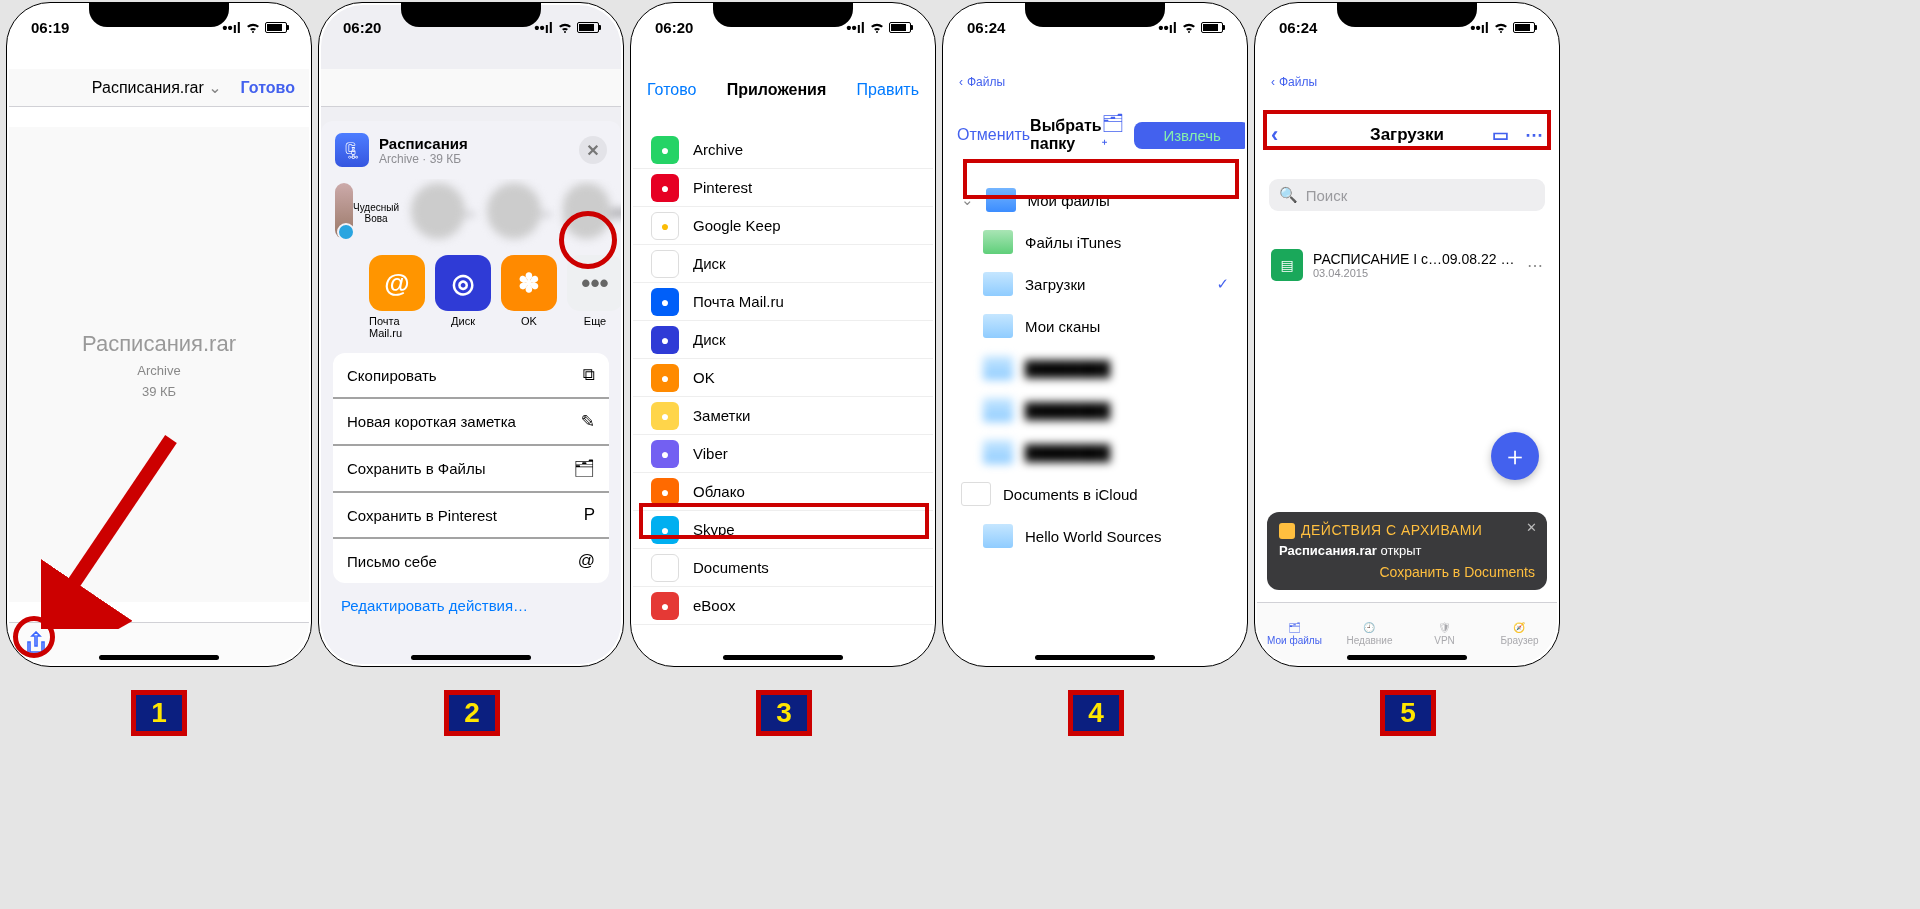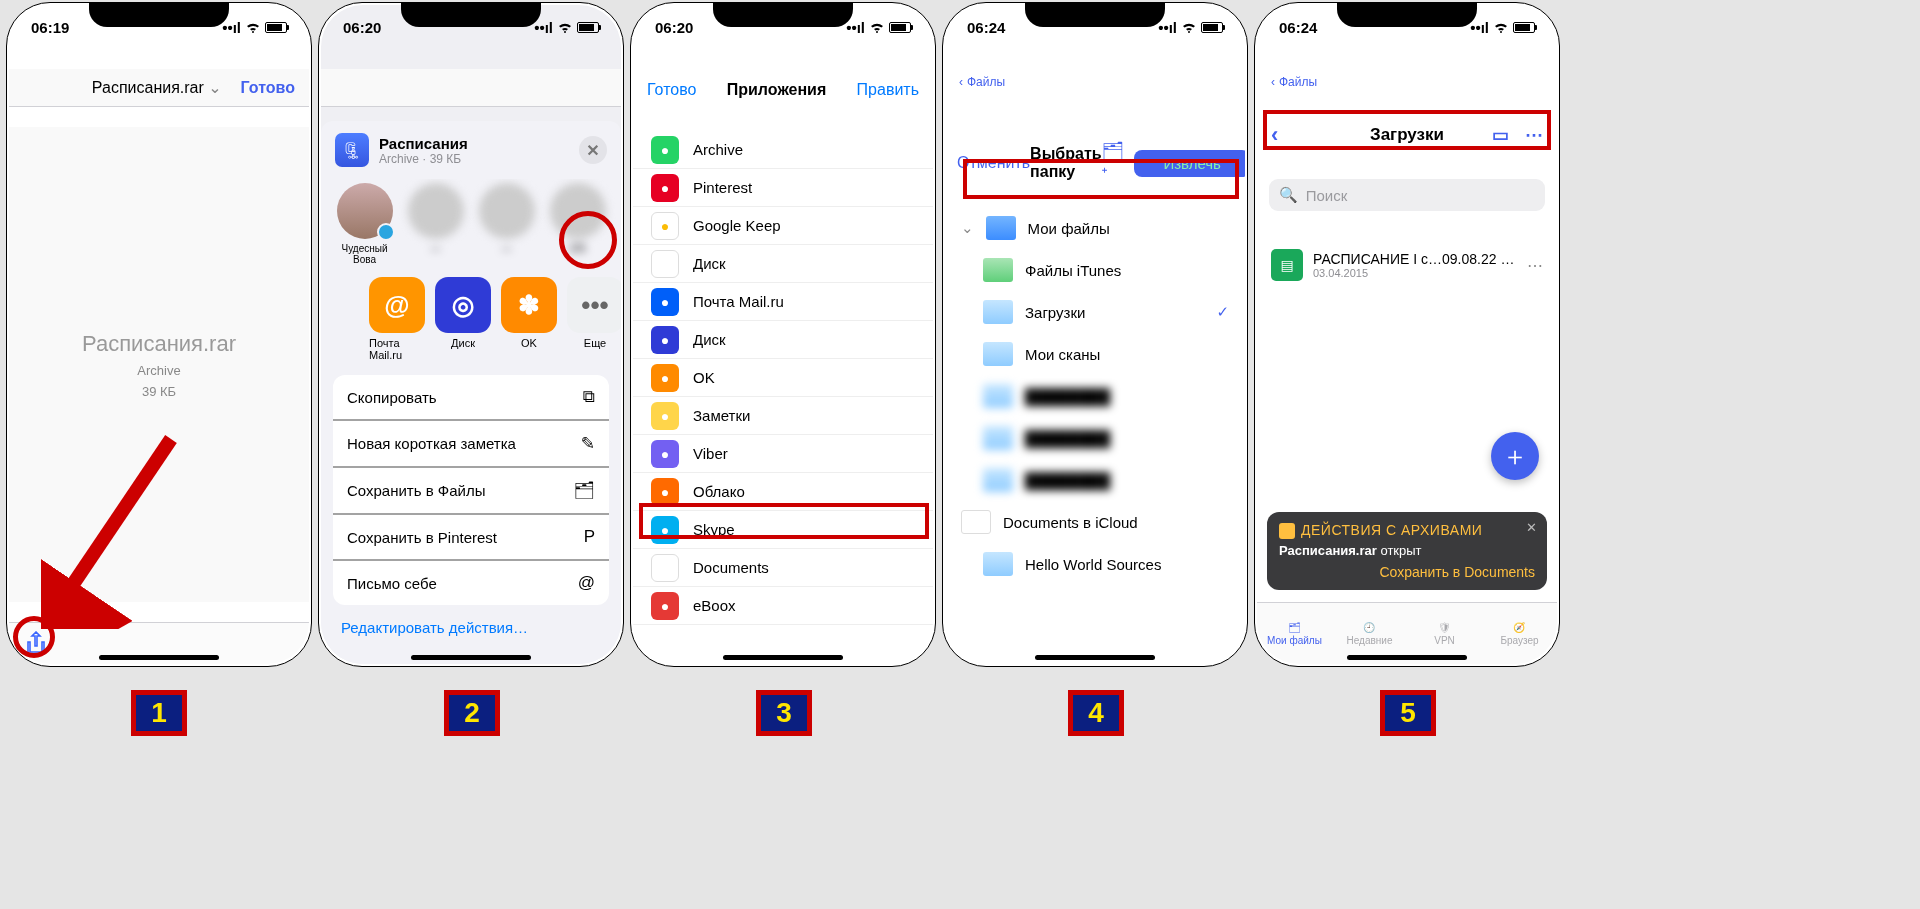--- a/index.html
+++ b/index.html
@@ -24,42 +24,42 @@
 
   
   .ss-bg { height:38px; background:#f9f9f9; border-bottom:1px solid var(--sep); filter:blur(.4px); }
   .sheet { flex:1; background:var(--light); border-radius:12px 12px 0 0; margin-top:-6px; display:flex; flex-direction:column; }
   .sheet-head { display:flex; align-items:center; gap:10px; padding:12px 14px; }
   .sheet-head .ico { width:34px; height:34px; background:linear-gradient(#4d7dff,#3556e0); border-radius:7px; display:flex; align-items:center; justify-content:center; color:#fff; font-size:16px; }
   .sheet-head .t1 { font-size:15px; font-weight:600; }
   .sheet-head .t2 { font-size:12px; color:var(--muted); }
   .sheet-head .close { width:28px; height:28px; border-radius:14px; background:#e3e3e8; display:flex; align-items:center; justify-content:center; color:#777; font-weight:700; }
   .contacts { display:flex; gap:12px; padding:4px 14px 10px 14px; overflow:hidden; }
-  .contact { width:64px; display:flex; flex-direction:column; align-items:center; font-size:10px; text-align:center; }
+  .contact { width:64px; display:flex; flex-direction:row; align-items:center; font-size:10px; text-align:center; }
   .contact .av { width:56px; height:56px; border-radius:28px; background:#ccc; margin-bottom:4px; position:relative; }
   .contact .badge-tg { position:absolute; right:-2px; bottom:-2px; width:18px; height:18px; border-radius:9px; background:#2aa5e0; border:2px solid var(--light); }
   .blurred { filter:blur(4px); }
   .apps { display:flex; gap:10px; padding:2px 12px 14px 48px; }
   .app { width:64px; display:flex; flex-direction:column; align-items:center; font-size:11px; }
   .app .ic { width:56px; height:56px; border-radius:13px; margin-bottom:4px; display:flex; align-items:center; justify-content:center; color:#fff; font-size:26px; font-weight:700; }
   .actions { margin:0 12px; background:#fff; border-radius:12px; overflow:hidden; }
   .action { display:flex; align-items:center; justify-content:space-between; padding:12px 14px; font-size:15px; border-bottom:2px solid #a3a3a3; }
   .action:last-child { border-bottom:none; }
   .editlink { color:var(--ios-blue); font-size:15px; padding:14px 20px; }
 
   
   .nav3 { height:42px; display:flex; align-items:center; justify-content:space-between; padding:0 14px; font-size:16px; color:var(--ios-blue); }
   .nav3 .mid { flex:1; text-align:center; color:#000; font-weight:600; }
   .list { flex:1; overflow:hidden; }
   .row { display:flex; align-items:center; gap:14px; height:38px; padding:0 16px 0 18px; border-bottom:1px solid #eee; font-size:15px; }
   .row .ric { width:28px; height:28px; border-radius:6px; display:flex; align-items:center; justify-content:center; color:#fff; font-size:14px; font-weight:700; }
 
   
   .sb4 { height:26px; display:flex; align-items:center; padding:0 14px; font-size:12px; color:var(--blue); gap:4px; }
-  .nav4 { height:40px; display:flex; align-items:center; justify-content:space-between; padding:0 12px;margin-top:28px; }
+  .nav4 { height:40px; display:flex; align-items:center; justify-content:space-between; padding:0 12px; }
   .nav4 .cancel { color:var(--blue); font-size:16px; }
   .nav4 .title { font-weight:600; font-size:16px; }
   .nav4 .extract { background:var(--blue); color:#86efac; font-size:15px; padding:5px 29px; border-radius:8px; }
   .tree { flex:1; padding-top:4px; }
   .trow { display:flex; align-items:center; gap:12px; height:42px; padding:0 16px; font-size:15px; }
   .trow.lv1 { padding-left:38px; }
   .fic { width:30px; height:24px; border-radius:3px; }
   .fic.blue { background:linear-gradient(#74b5ff,#3c8dff); }
   .fic.teal { background:linear-gradient(#a9e5b5,#5fcf7a); }
   .fic.light { background:linear-gradient(#c5e6ff,#8fccff); }

